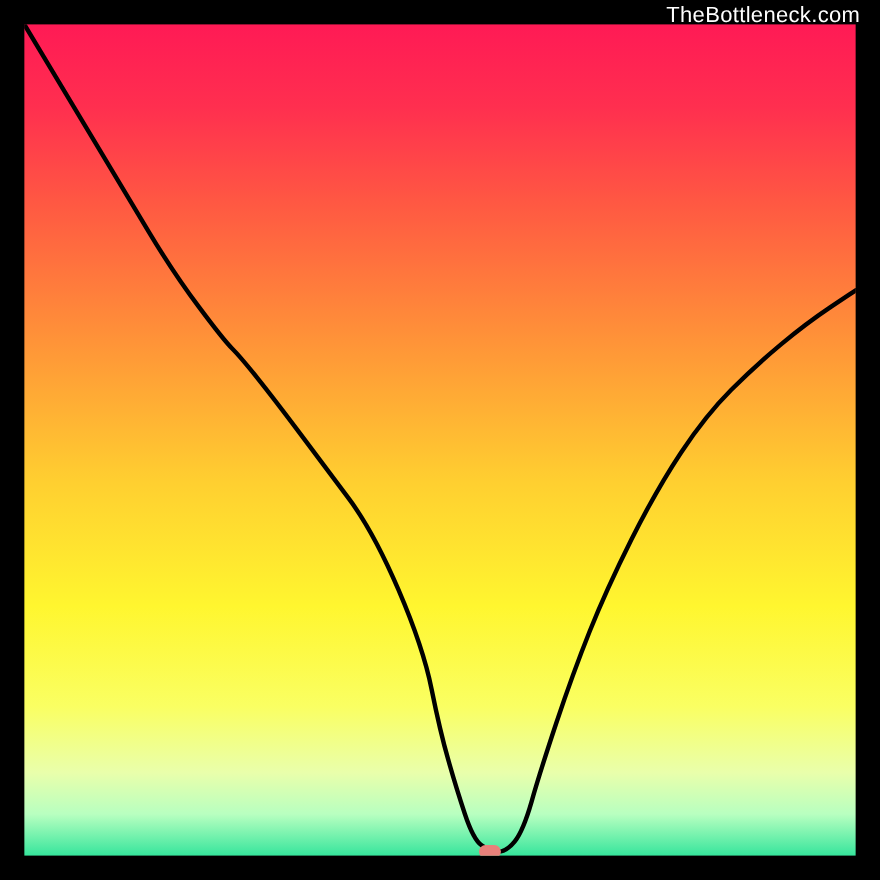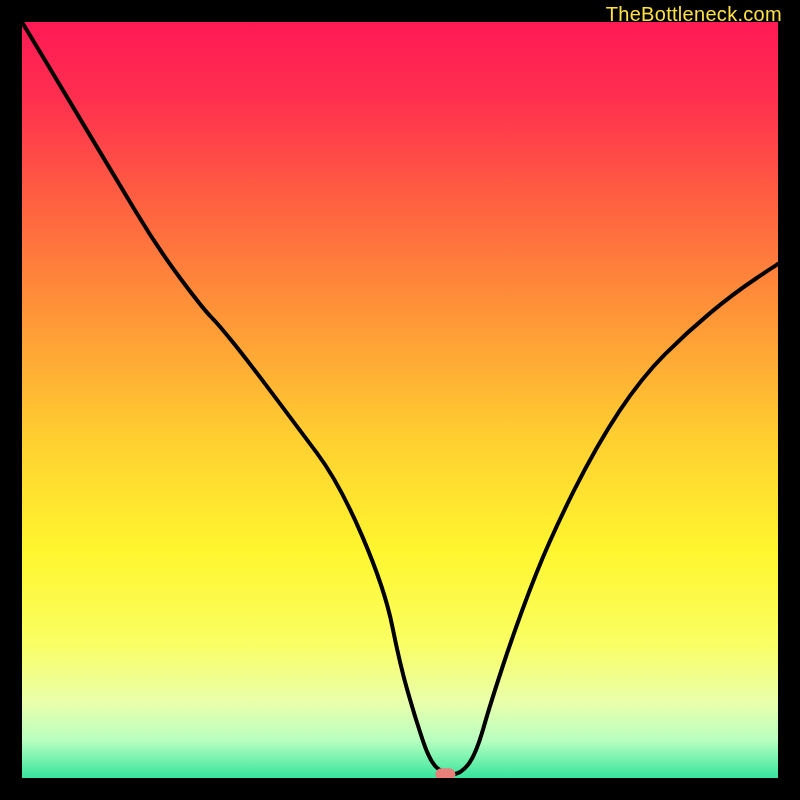--- a/index.html
+++ b/index.html
@@ -8,21 +8,21 @@
     width: 800px;
     height: 800px;
     background: #000;
     position: relative;
     font-family: Arial, sans-serif;
   }
   .watermark {
     position: absolute;
     top: 3px;
     right: 18px;
-    color: #fde047;
+    color: #ffffff;
     font-size: 20px;
     font-weight: 500;
     z-index: 10;
     letter-spacing: 0.3px;
   }
   .frame {
     position: absolute;
     top: 22px;
     left: 22px;
     width: 756px;

